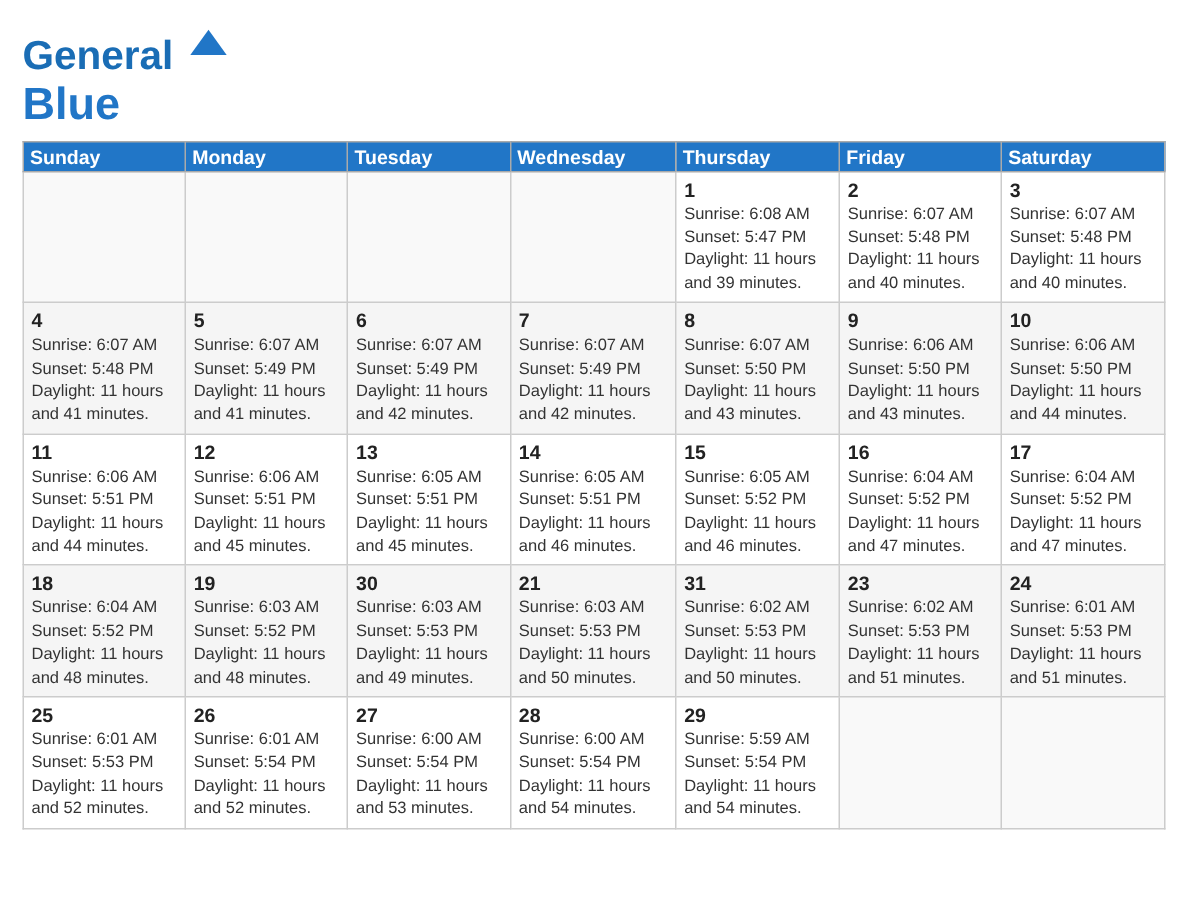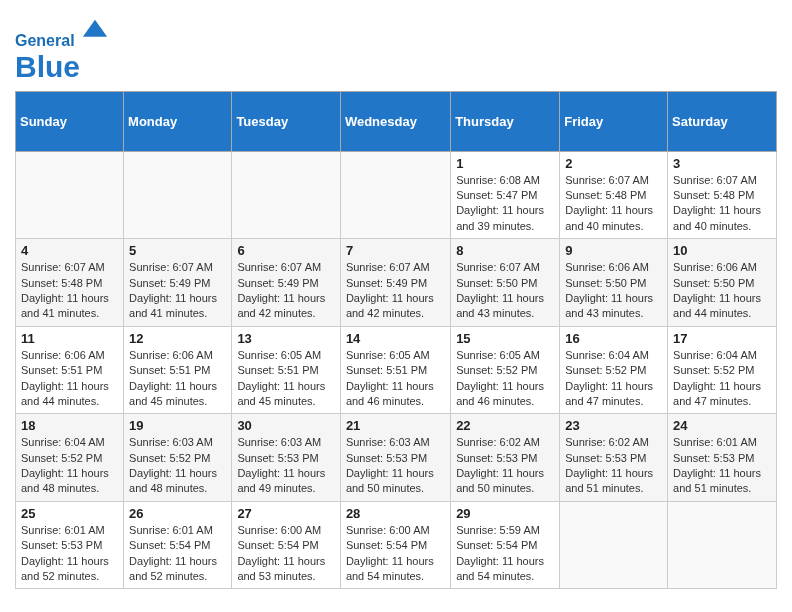--- a/index.html
+++ b/index.html
@@ -15,21 +15,21 @@
       justify-content: space-between;
       align-items: flex-start;
       margin-bottom: 8px;
     }
     .logo {
       display: flex;
       align-items: center;
       margin-top: 8px;
     }
     .logo-text {
-      font-size: 16px;
+      font-size: 27px;
       font-weight: bold;
       color: #333;
       line-height: 1.1;
     }
     .logo-text span {
       color: #1a6db5;
     }
     .logo-icon {
       width: 28px;
       height: 28px;
@@ -49,21 +49,21 @@
       color: #333;
     }
     table {
       width: 100%;
       border-collapse: collapse;
       font-size: 11px;
     }
     thead tr th {
       background-color: #2176c7;
       color: #fff;
-      padding: 22px 4px;
+      padding: 2px 4px;
       text-align: left;
       font-size: 13px;
       font-weight: bold;
       border: 1px solid #aaa;
     }
     tbody tr td {
       border: 1px solid #ccc;
       vertical-align: top;
       padding: 4px 5px;
       width: 113px;
@@ -254,21 +254,21 @@
 Sunset: 5:53 PM
 Daylight: 11 hours and 49 minutes.</div>
         </td>
         <td>
           <span class="day-num">21</span>
           <div class="day-info" style="white-space: pre-line;">Sunrise: 6:03 AM
 Sunset: 5:53 PM
 Daylight: 11 hours and 50 minutes.</div>
         </td>
         <td>
-          <span class="day-num">22</span>
+          <span class="day-num">31</span>
           <div class="day-info" style="white-space: pre-line;">Sunrise: 6:02 AM
 Sunset: 5:53 PM
 Daylight: 11 hours and 50 minutes.</div>
         </td>
         <td>
           <span class="day-num">23</span>
           <div class="day-info" style="white-space: pre-line;">Sunrise: 6:02 AM
 Sunset: 5:53 PM
 Daylight: 11 hours and 51 minutes.</div>
         </td>

